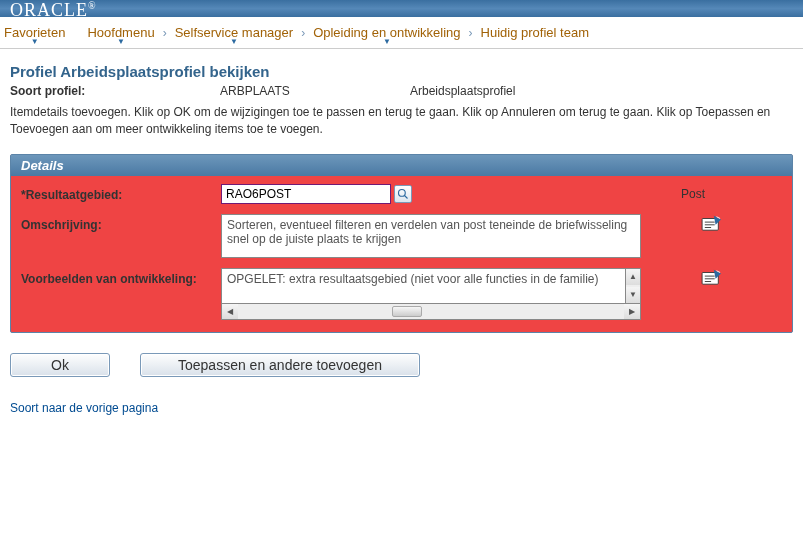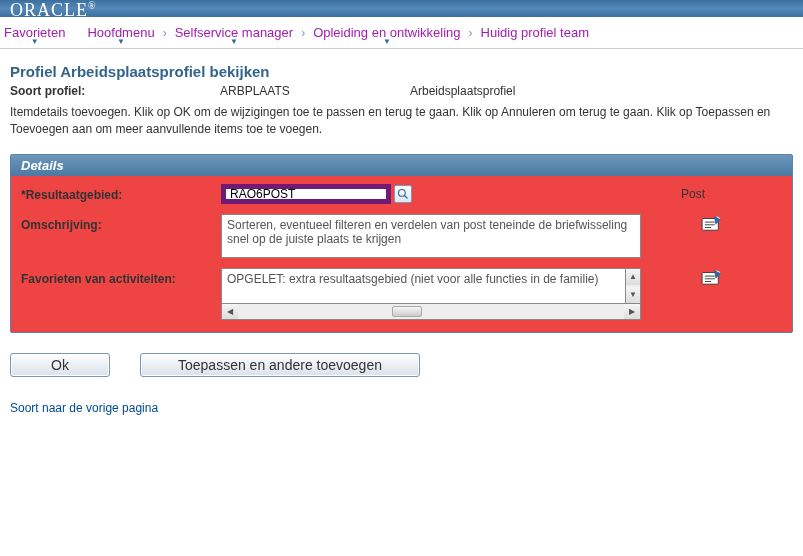--- a/index.html
+++ b/index.html
@@ -27,21 +27,21 @@
   .oracle-logo .reg { font-size: 10px; vertical-align: top; }
   .breadcrumb {
     background: #fff;
     border-bottom: 1px solid #ccc;
     padding: 8px 4px;
     display: flex;
     align-items: center;
     gap: 8px;
     font-size: 13px;
   }
-  .breadcrumb a { color: #a21caf; text-decoration: none; cursor: pointer; }
+  .breadcrumb a { color: #a16207; text-decoration: none; cursor: pointer; }
   .breadcrumb span.sep { color: #7a99b8; font-size: 12px; }
   .breadcrumb .dropdown { position: relative; display: inline-flex; align-items: center; }
   .tri { color:#2c6aa0; font-size:8px; position:absolute; bottom:-6px; left:50%; transform:translateX(-50%);}
   .content { padding: 6px 10px 20px 10px; }
   .section-title { color:#33648c; font-size:15px; font-weight:bold; margin: 8px 0 4px 0;}
   .page-title { color:#33648c; font-size:22px; font-weight:bold; margin: 2px 0 20px 0;}
   .profile-row { display:flex; align-items:baseline; margin-bottom:6px;}
   .profile-row .lbl { width:210px; font-weight:bold;}
   .profile-row .val1 { width:190px;}
   .instr { margin: 4px 0 16px 0; line-height:1.4;}
@@ -55,21 +55,21 @@
     color:#fff;
     font-weight:bold;
     font-style:italic;
     padding: 3px 10px;
     font-size:13px;
   }
   .details-body { padding: 8px 10px 12px 10px; display:grid; grid-template-columns: 200px 420px 60px 40px; row-gap:10px; align-items:start;}
   .form-label { font-weight:bold; padding-top:4px;}
   .input-lookup { display:flex; align-items:center; gap:3px;}
   .input-text {
-    border:5px solid #701a75; font-size:12px; padding:2px 4px; width:170px; height:20px;
+    border:1px solid #701a75; font-size:12px; padding:2px 4px; width:170px; height:20px;
     font-family: Arial, sans-serif;
   }
   .lookup-btn {
     width:18px; height:18px; border:1px solid #7a99b8; background: linear-gradient(#fff,#dde6ef);
     display:inline-flex; align-items:center; justify-content:center; cursor:pointer; border-radius:2px;
   }
   .lookup-btn svg { width:12px; height:12px; }
   .after-lookup { padding-left:40px; align-self:center;}
   .textarea {
     border:1px solid #888; font-size:12px; padding:3px 5px; width:420px;
@@ -133,21 +133,21 @@
 
 <div class="content">
   <div class="section-title">Profiel Arbeidsplaatsprofiel bekijken</div>
 
   <div class="profile-row">
     <div class="lbl">Soort profiel:</div>
     <div class="val1">ARBPLAATS</div>
     <div>Arbeidsplaatsprofiel</div>
   </div>
 
-  <div class="instr">Itemdetails toevoegen. Klik op OK om de wijzigingen toe te passen en terug te gaan. Klik op Annuleren om terug te gaan. Klik op Toepassen en Toevoegen aan om meer aanvullende items toe te voegen.</div>
+  <div class="instr">Itemdetails toevoegen. Klik op OK om de wijzigingen toe te passen en terug te gaan. Klik op Annuleren om terug te gaan. Klik op Toepassen en Toevoegen aan om meer ontwikkeling items toe te voegen.</div>
 
   <div class="details-box">
     <div class="details-header">Details</div>
     <div class="details-body">
 
       <div class="form-label">*Resultaatgebied:</div>
       <div class="input-lookup">
         <input class="input-text" value="RAO6POST" style="">
         <span class="lookup-btn">
           <svg viewBox="0 0 16 16">
@@ -166,21 +166,21 @@
         <svg class="edit-icon" viewBox="0 0 24 20">
           <rect x="1" y="5" width="18" height="13" rx="1" fill="#fff" stroke="#333" stroke-width="1"></rect>
           <line x1="4" y1="9" x2="15" y2="9" stroke="#333" stroke-width="1"></line>
           <line x1="4" y1="12" x2="15" y2="12" stroke="#333" stroke-width="1"></line>
           <line x1="4" y1="15" x2="11" y2="15" stroke="#333" stroke-width="1"></line>
           <path d="M14 2 L22 6 L16 12 Z" fill="#2c6aa0"></path>
           <path d="M17 3 L21 5" stroke="#fff" stroke-width="1"></path>
         </svg>
       </div>
 
-      <div class="form-label">Favorieten van activiteiten:</div>
+      <div class="form-label">Voorbeelden van ontwikkeling:</div>
       <div class="act-wrap">
         <div class="act-area-row">
           <textarea class="textarea act-area" style="">OPGELET: extra resultaatsgebied (niet voor alle functies in de familie)</textarea>
           <div class="scroll-updown">
             <div class="scroll-btn-v">▲</div>
             <div class="scroll-track-v"></div>
             <div class="scroll-btn-v">▼</div>
           </div>
         </div>
         <div class="hscroll">

